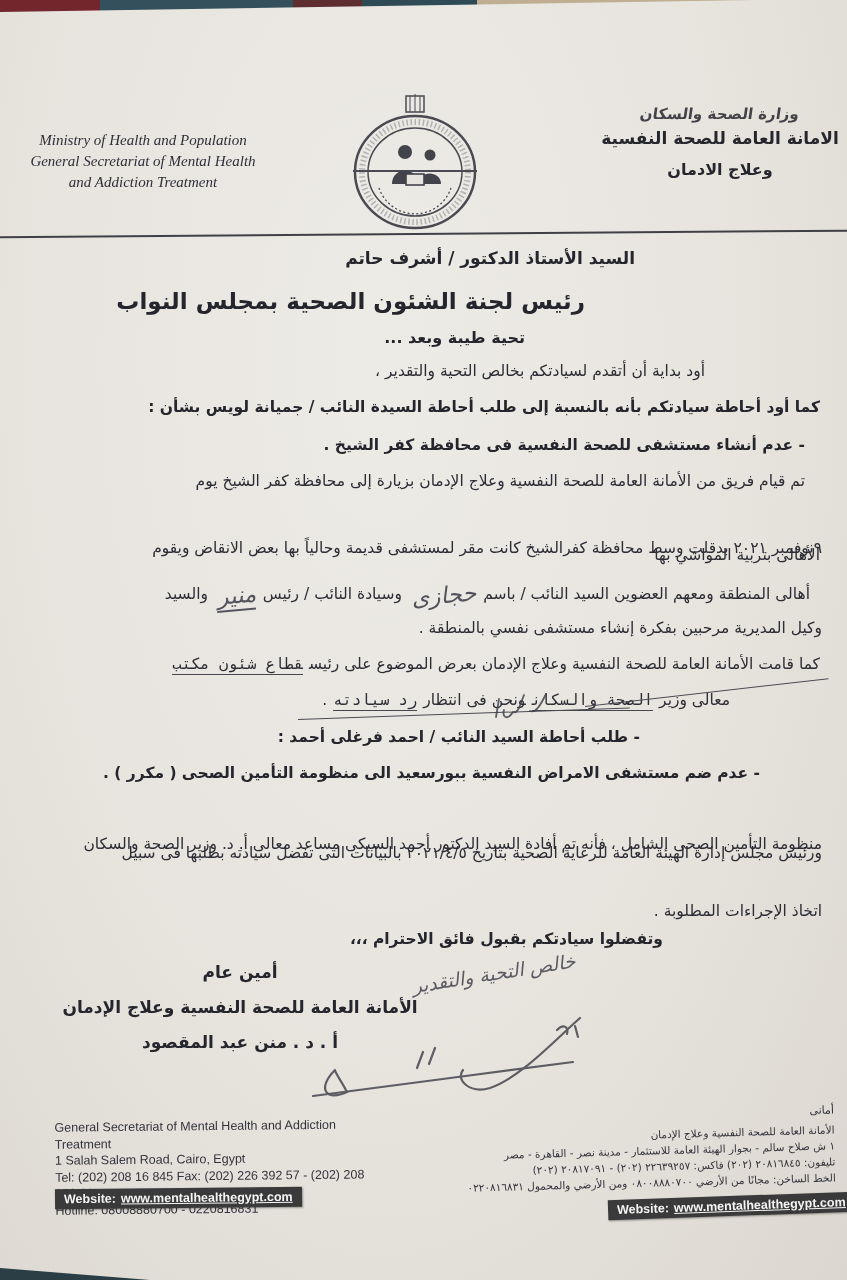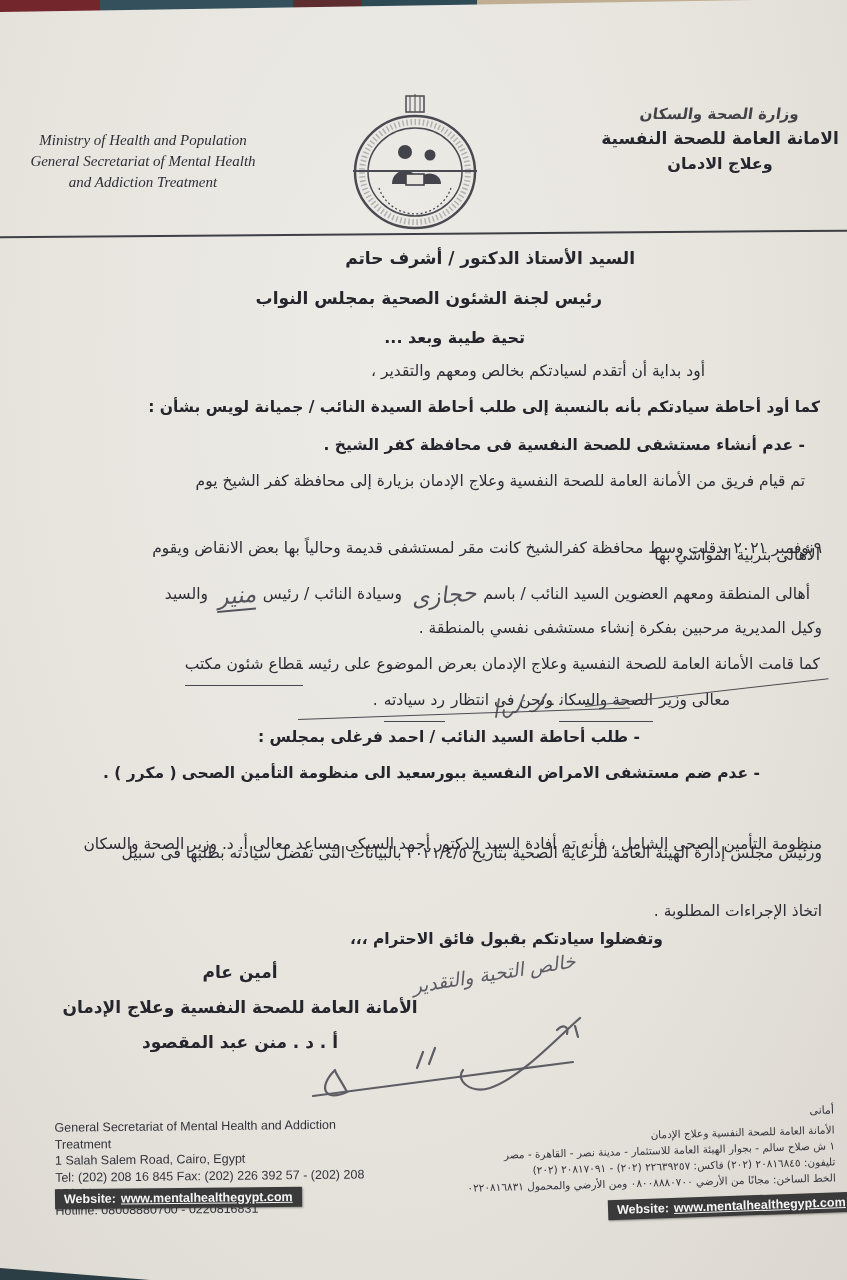--- a/index.html
+++ b/index.html
@@ -13,30 +13,30 @@
   
   .sheet{position:absolute;inset:0;
     background:radial-gradient(ellipse at 45% 28%,#edebe6 0%,#e7e4de 55%,#dbd7d0 100%);
     clip-path:polygon(0 12px,755px 0,847px 0,847px 1280px,150px 1280px,0 1268px);}
   
   .en-head{position:absolute;left:2px;top:130px;width:282px;text-align:center;
     font-family:"Liberation Serif",serif;font-style:italic;font-weight:normal;
     font-size:15px;line-height:21px;color:#2e2e38;}
   .ar-head{position:absolute;right:8px;top:104px;width:238px;text-align:center;direction:rtl;color:#26262e;}
   .ar-script{display:inline-block;font-size:15px;font-weight:bold;transform:skewX(-8deg);opacity:.85;margin-bottom:5px;}
-  .ar-l1{font-size:17px;font-weight:bold;margin-bottom:6px;}
+  .ar-l1{font-size:17px;font-weight:bold;margin-bottom:12px;}
   .ar-l2{font-size:16px;font-weight:bold;}
   .logo{position:absolute;left:345px;top:92px;}
   .rule{position:absolute;left:0;top:233px;width:847px;height:2px;background:#3f3f46;transform:rotate(-0.45deg);}
   
   .body-abs{position:absolute;left:25px;right:25px;top:0;height:100%;}
   .ln{position:absolute;white-space:nowrap;direction:rtl;font-size:15.5px;color:#2c2c35;}
   .ln>*+*{margin-right:6px;}
   .b{font-weight:bold;color:#25252d;}
-  .u{border-bottom:1.6px solid #46464f;padding-bottom:12px;}
+  .u{border-bottom:1.6px solid #46464f;padding-bottom:0;font-family:Liberation Mono, monospace;}
   .hand{display:inline-block;font-size:23px;font-weight:400;color:#3a3a46;opacity:.85;
     transform:rotate(-5deg) skewX(-12deg);line-height:.8;position:relative;top:4px;margin:0 5px;}
   .hand.u2{text-decoration:underline;text-underline-offset:6px;}
   .hand-note{position:absolute;left:413px;top:962px;font-size:19px;color:#44444f;opacity:.85;
     white-space:nowrap;direction:rtl;transform:rotate(-9deg) skewX(-14deg);}
   .hand-line1{position:absolute;left:585px;top:706px;width:245px;border-top:1.7px solid #4a4a52;
     transform:rotate(-6.5deg);transform-origin:left center;}
   .hand-line2{position:absolute;left:298px;top:719px;width:332px;border-top:1.7px solid #4a4a52;
     transform:rotate(-2deg);transform-origin:left center;}
   .scrawl{position:absolute;}
@@ -94,43 +94,43 @@
     <div class="ar-head">
       <div><span class="ar-script">وزارة الصحة والسكان</span></div>
       <div class="ar-l1">الامانة العامة للصحة النفسية</div>
       <div class="ar-l2">وعلاج الادمان</div>
     </div>
 
     <div class="rule"></div>
 
     <div class="body-abs">
       <div class="ln b" style="top:248px;right:187px;font-size:17px">السيد الأستاذ الدكتور / أشرف حاتم</div>
-      <div class="ln b" style="top:288px;right:220px;font-size:17px">رئيس لجنة الشئون الصحية بمجلس النواب</div>
+      <div class="ln b" style="top:288px;right:237px;font-size:23px">رئيس لجنة الشئون الصحية بمجلس النواب</div>
       <div class="ln b" style="top:328px;right:297px;font-size:16px">تحية طيبة وبعد ...</div>
-      <div class="ln" style="top:362px;right:117px">أود بداية أن أتقدم لسيادتكم بخالص ومعهم والتقدير ،</div>
+      <div class="ln" style="top:362px;right:117px">أود بداية أن أتقدم لسيادتكم بخالص التحية والتقدير ،</div>
       <div class="ln b" style="top:398px;right:2px">كما أود أحاطة سيادتكم بأنه بالنسبة إلى طلب أحاطة السيدة النائب / جميانة لويس بشأن :</div>
       <div class="ln b" style="top:436px;right:17px">- عدم أنشاء مستشفى للصحة النفسية فى محافظة كفر الشيخ .</div>
 
       <div class="ln" style="top:472px;right:17px">تم قيام فريق من الأمانة العامة للصحة النفسية وعلاج الإدمان بزيارة إلى محافظة كفر الشيخ يوم</div>
       <div class="ln" style="top:539px;right:0px">٩نوفمبر ٢٠٢١ بدقلت وسط محافظة كفرالشيخ كانت مقر لمستشفى قديمة وحالياً بها بعض الانقاض ويقوم</div>
       <div class="ln" style="top:546px;right:2px">الأهالى بتربية المواشي بها</div>
 
       <div class="ln" style="top:582px;right:12px">
         <span>أهالى المنطقة ومعهم العضوين السيد النائب / باسم</span><span class="hand">حجازى</span><span>وسيادة النائب / رئيس</span><span class="hand u2">منير</span><span>والسيد</span>
       </div>
       <div class="ln" style="top:619px;right:0px">وكيل المديرية مرحبين بفكرة إنشاء مستشفى نفسي بالمنطقة .</div>
 
       <div class="ln" style="top:655px;right:2px">
         <span>كما قامت الأمانة العامة للصحة النفسية وعلاج الإدمان بعرض الموضوع على رئيس</span><span class="u">قطاع شئون مكتب</span>
       </div>
       <div class="ln" style="top:691px;right:92px">
         <span>معالى وزير</span><span class="u">الصحة والسكان</span><span>ونحن فى انتظار</span><span class="u">رد سيادته</span><span>.</span>
       </div>
 
-      <div class="ln b" style="top:728px;right:182px">- طلب أحاطة السيد النائب / احمد فرغلى بمجلس :</div>
+      <div class="ln b" style="top:728px;right:182px">- طلب أحاطة السيد النائب / احمد فرغلى أحمد :</div>
       <div class="ln b" style="top:764px;right:62px">- عدم ضم مستشفى الامراض النفسية ببورسعيد الى منظومة التأمين الصحى ( مكرر ) .</div>
 
       <div class="ln" style="top:835px;right:0px">منظومة التأمين الصحى الشامل ، فأنه تم أفادة السيد الدكتور أحمد السبكى مساعد معالى أ. د. وزير الصحة والسكان</div>
       <div class="ln" style="top:844px;right:0px">ورئيس مجلس إدارة الهيئة العامة للرعاية الصحية بتاريخ ٢٠٢١/٤/٥ بالبيانات التى تفضل سيادته بطلبها فى سبيل</div>
       <div class="ln" style="top:902px;right:0px">اتخاذ الإجراءات المطلوبة .</div>
 
       <div class="ln b" style="top:930px;right:159px">وتفضلوا سيادتكم بقبول فائق الاحترام ،،،</div>
     </div>
 
     <div class="hand-line1"></div>

